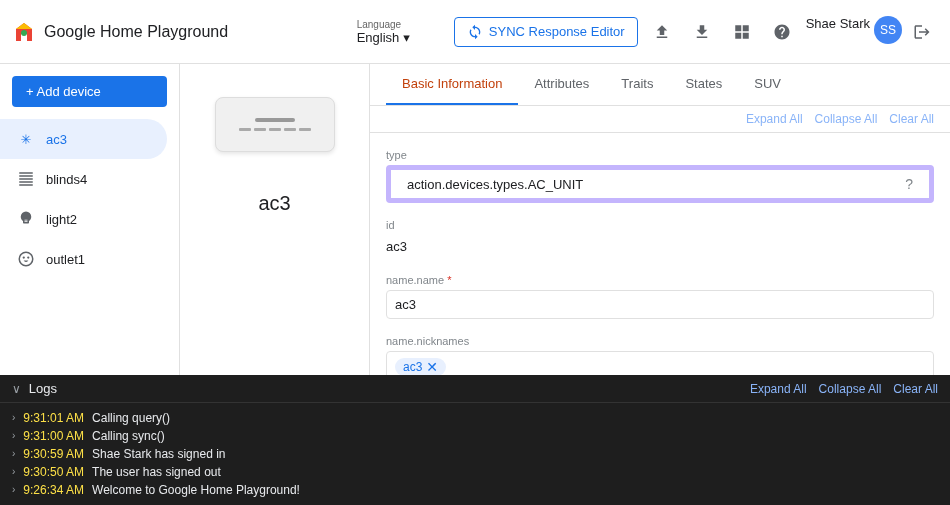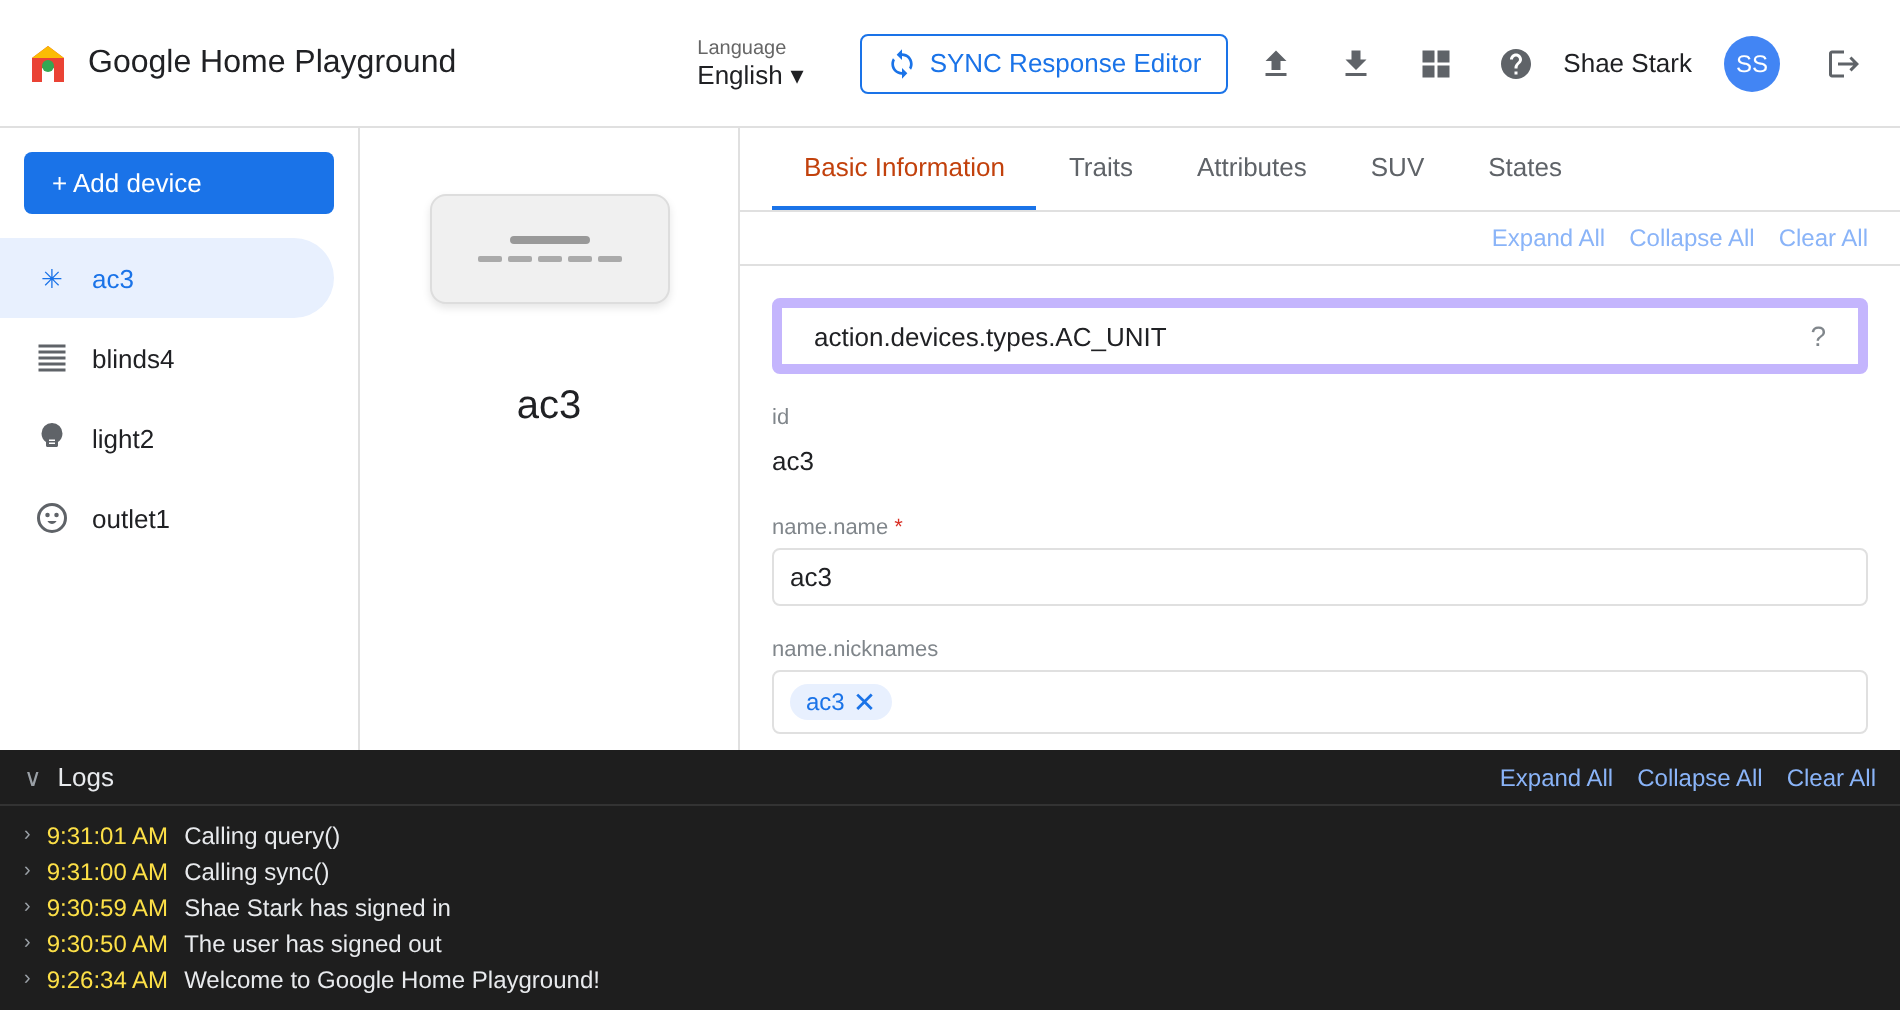--- a/index.html
+++ b/index.html
@@ -3,26 +3,26 @@
   <meta charset="utf-8">
   <style>
     * { box-sizing: border-box; margin: 0; padding: 0; }
     body { font-family: 'Google Sans', Arial, sans-serif; font-size: 13px; background: #fff; overflow: hidden; width: 950px; height: 505px; display: flex; flex-direction: column; }
 
     
     .topbar { display: flex; align-items: center; height: 64px; padding: 0 12px; border-bottom: 1px solid #e0e0e0; gap: 8px; flex-shrink: 0; }
     .topbar-logo { display: flex; align-items: center; gap: 8px; }
     .topbar-title { font-size: 16px; font-weight: 500; color: #202124; white-space: nowrap; }
     .topbar-spacer { flex: 1; }
-    .language-selector { display: flex; flex-direction: column; align-items: flex-start; margin-right: 4px; }
+    .language-selector { display: flex; flex-direction: column; align-items: flex-start; margin-right: 20px; }
     .language-label { font-size: 10px; color: #666; }
     .language-select { display: flex; align-items: center; gap: 4px; font-size: 13px; color: #202124; cursor: pointer; border: none; background: none; }
     .sync-btn { display: flex; align-items: center; gap: 6px; background: none; border: 1px solid #1a73e8; color: #1a73e8; border-radius: 4px; padding: 6px 12px; cursor: pointer; font-size: 13px; white-space: nowrap; margin-left: 16px; }
     .topbar-icon-btn { background: none; border: none; cursor: pointer; color: #5f6368; width: 32px; height: 32px; display: flex; align-items: center; justify-content: center; border-radius: 50%; font-size: 16px; }
-    .user-info { display: flex; align-items: center; gap: 16px; font-size: 13px; color: #202124; cursor: pointer; }
+    .user-info { display: flex; align-items: flex-start; gap: 4px; font-size: 13px; color: #202124; cursor: pointer; }
     .user-avatar { width: 28px; height: 28px; border-radius: 50%; background: #4285f4; color: white; display: flex; align-items: center; justify-content: center; font-size: 12px; font-weight: 500; }
 
     
     .main-content { display: flex; flex: 1; overflow: hidden; }
 
     
     .sidebar { width: 180px; border-right: 1px solid #e0e0e0; display: flex; flex-direction: column; flex-shrink: 0; overflow-y: auto; padding: 12px 0; }
     .add-device-btn { margin: 0 12px 12px 12px; background: #1a73e8; color: white; border: none; border-radius: 4px; padding: 8px 14px; font-size: 13px; cursor: pointer; display: flex; align-items: center; gap: 6px; }
     .device-item { display: flex; align-items: center; gap: 10px; padding: 10px 16px; cursor: pointer; border-radius: 0 24px 24px 0; margin-right: 12px; }
     .device-item.active { background: #e8f0fe; }
@@ -188,42 +188,43 @@
     <div class="device-label-center">ac3</div>
   </div>
 
   <div class="info-panel">
 
     <div class="tabs">
       <div class="tab active">
         <span>Basic Information</span>
       </div>
       <div class="tab">
+        <span>Attributes</span>
+      </div>
+      <div class="tab">
         <span>Traits</span>
       </div>
       <div class="tab">
-        <span>Attributes</span>
+        <span>States</span>
       </div>
       <div class="tab">
         <span>SUV</span>
-      </div>
-      <div class="tab">
-        <span>States</span>
       </div>
     </div>
 
     <div style="display:flex; justify-content:flex-end; padding:6px 16px; gap:12px; border-bottom:1px solid #e0e0e0; flex-shrink:0;">
       <button class="log-action-btn">Expand All</button>
       <button class="log-action-btn">Collapse All</button>
       <button class="log-action-btn">Clear All</button>
     </div>
 
     <div class="form-content">
 
       <div class="field-group">
+        <div class="field-label">type</div>
         <div class="field-value">
           <span>action.devices.types.AC_UNIT</span>
           <span class="help-icon">?</span>
         </div>
       </div>
 
       <div class="field-group">
         <div class="field-label">id</div>
         <div class="field-value-text">ac3</div>
       </div>

